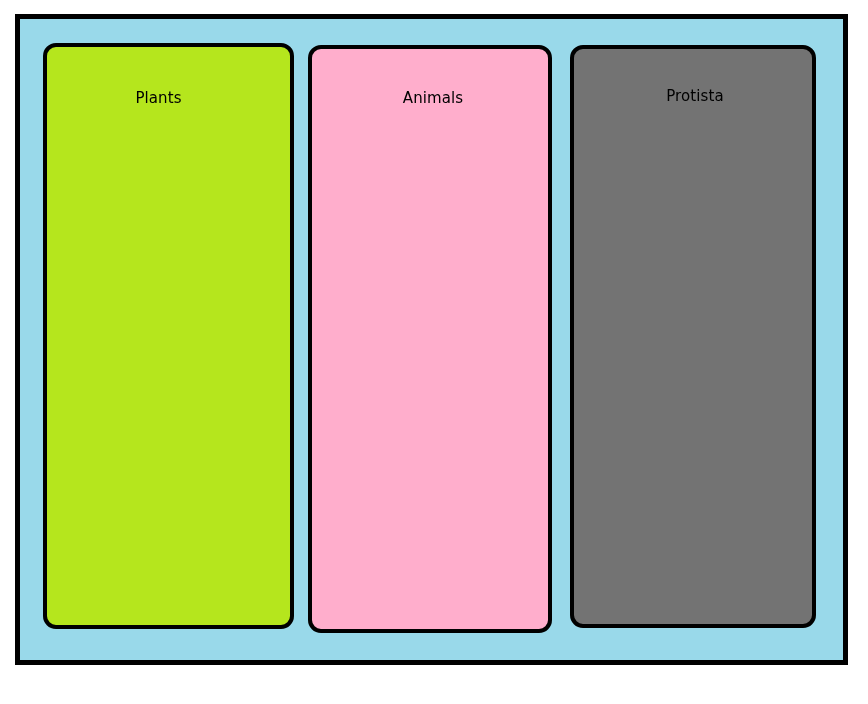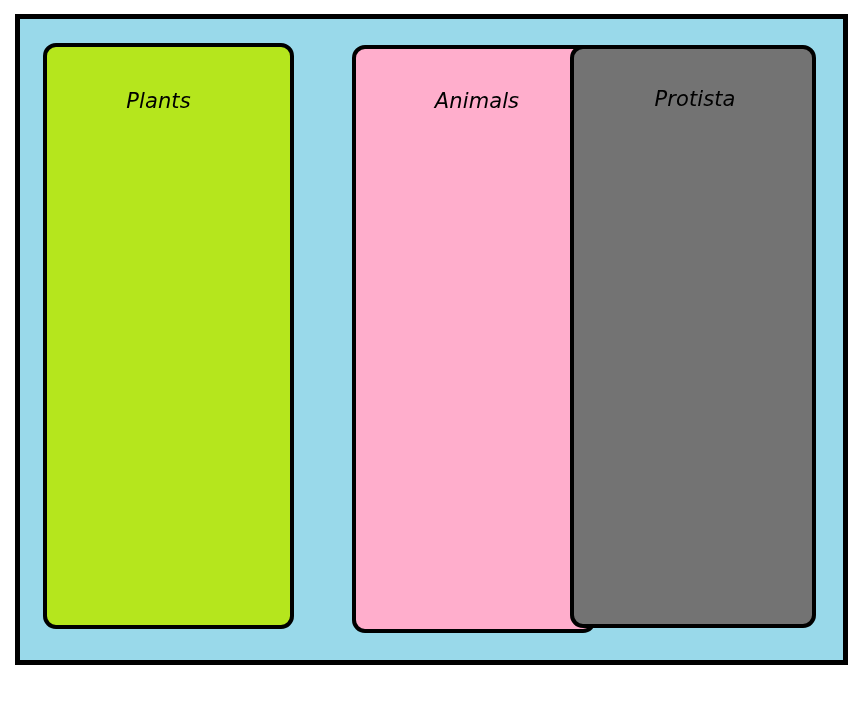--- a/index.html
+++ b/index.html
@@ -35,26 +35,25 @@
     border: 4px solid #000000;
     border-radius: 13px;
   }
 
   .column-card .column-label {
     position: absolute;
     top: 0;
     width: 100%;
     text-align: center;
     color: #000000;
-    font-size: 21px;
+    font-size: 15px;
     line-height: 1;
     letter-spacing: 0.1px;
     white-space: nowrap;
     pointer-events: none;
-    font-style: italic;
   }
 
   
   #card-plants {
     left: 23px;
     top: 24px;
     width: 251px;
     height: 586px;
     background: #b5e61d;
   }
@@ -63,21 +62,20 @@
     transform: translateX(-10px);
   }
 
   
   #card-animals {
     left: 288px;
     top: 26px;
     width: 244px;
     height: 588px;
     background: #ffaecc;
-    margin-left: 44px;
   }
   #card-animals .column-label {
     top: 42px;
     transform: translateX(3px);
   }
 
   
   #card-protista {
     left: 550px;
     top: 26px;

